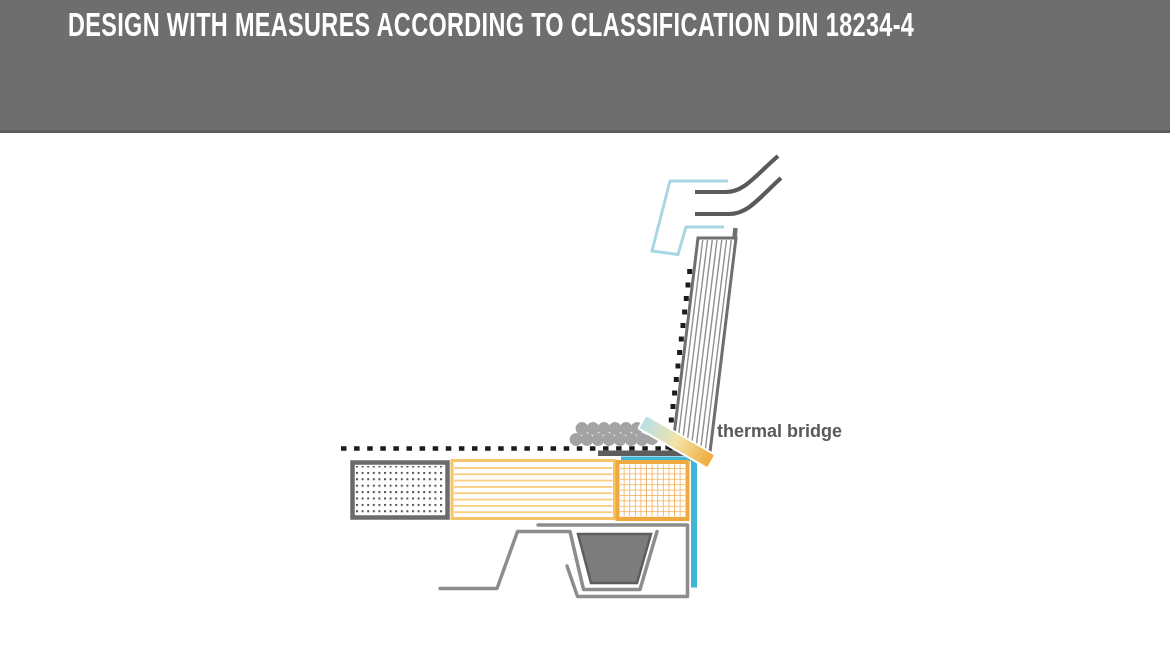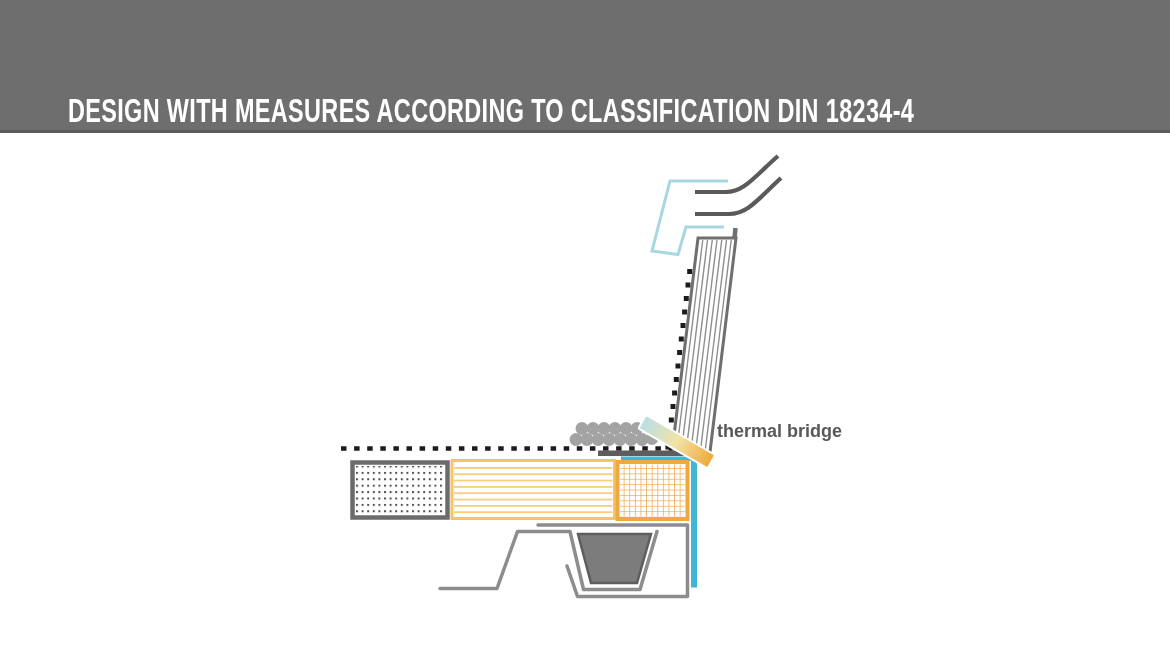--- a/index.html
+++ b/index.html
@@ -4,21 +4,21 @@
 <style>
   html,body{margin:0;padding:0;}
   body{
     width:1170px;height:659px;position:relative;overflow:hidden;
     background:#ffffff;font-family:"Liberation Sans",sans-serif;
   }
   .title-bar{
     position:absolute;top:0;left:0;width:1170px;height:133px;
     background:var(--header-bg,#6e6e6e);
     border-bottom:3px solid var(--header-border,#5b5b5b);
-    box-sizing:border-box;display:flex;align-items:flex-end;
+    box-sizing:border-box;display:flex;align-items:flex-start;
   }
   .slide-title{
     color:var(--title-color,#ffffff);
     font-size:33px;font-weight:bold;white-space:nowrap;
     margin-left:68px;margin-top:6px;
     transform:scaleX(0.71);transform-origin:left center;
     letter-spacing:0.5px;
   }
   .diagram-area{position:absolute;top:0;left:0;width:1170px;height:659px;padding-left:8px;}
   svg{position:absolute;top:0;left:0;}

